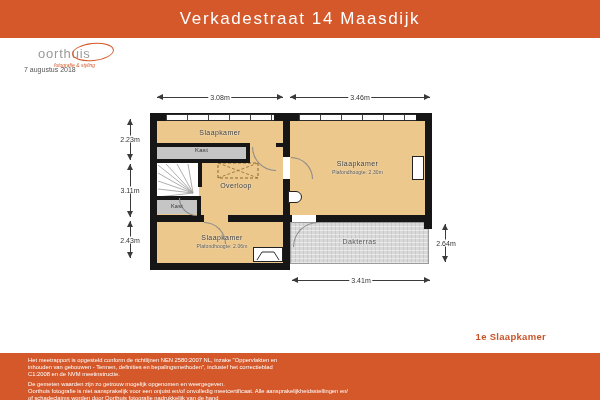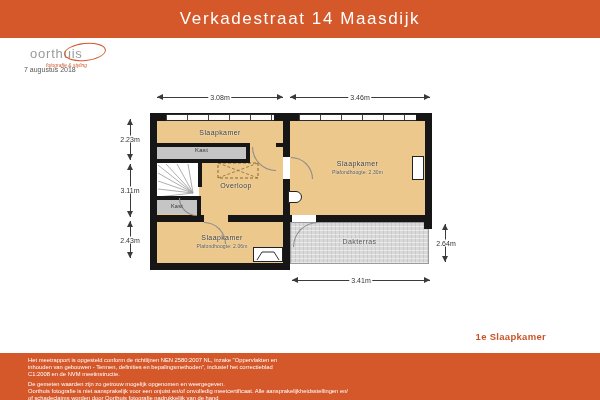--- a/index.html
+++ b/index.html
@@ -10,21 +10,21 @@
   .titlebar{position:absolute;left:0;top:0;width:600px;height:38px;background:#d4582a;}
   .titlebar span{display:block;text-align:center;line-height:38px;color:#fff;
                  font-size:17px;letter-spacing:1.6px;}
   footer{position:absolute;left:0;top:353px;width:600px;height:47px;background:#d4582a;
          box-sizing:border-box;padding:4px 0 0 28px;}
   footer p{color:#fff;font-size:5.8px;line-height:1.18;white-space:pre-line;margin:0;}
   footer p.f1{margin-bottom:4px;width:400px;}
   footer p.f2{width:440px;}
 
   
-  .logo{position:absolute;left:30px;top:44px;}
+  .logo{position:absolute;left:38px;top:44px;}
   .logo-text{font-size:13px;color:#9a9a9a;letter-spacing:.8px;}
   .logo-ellipse{position:absolute;left:34px;top:-1px;width:40px;height:16px;
                 border:1px solid #d4582a;border-radius:50%;transform:rotate(-6deg);}
   .logo-tagline{font-size:5px;font-style:italic;color:#d4582a;margin:0 0 0 16px;}
   .date{position:absolute;left:24px;top:66px;font-size:7px;color:#555;}
 
   
   .fill,.wall,.window,.rad,.arc,.post{position:absolute;}
   .wall{background:#161616;}
   .fill-room{background:#ecc88c;}

